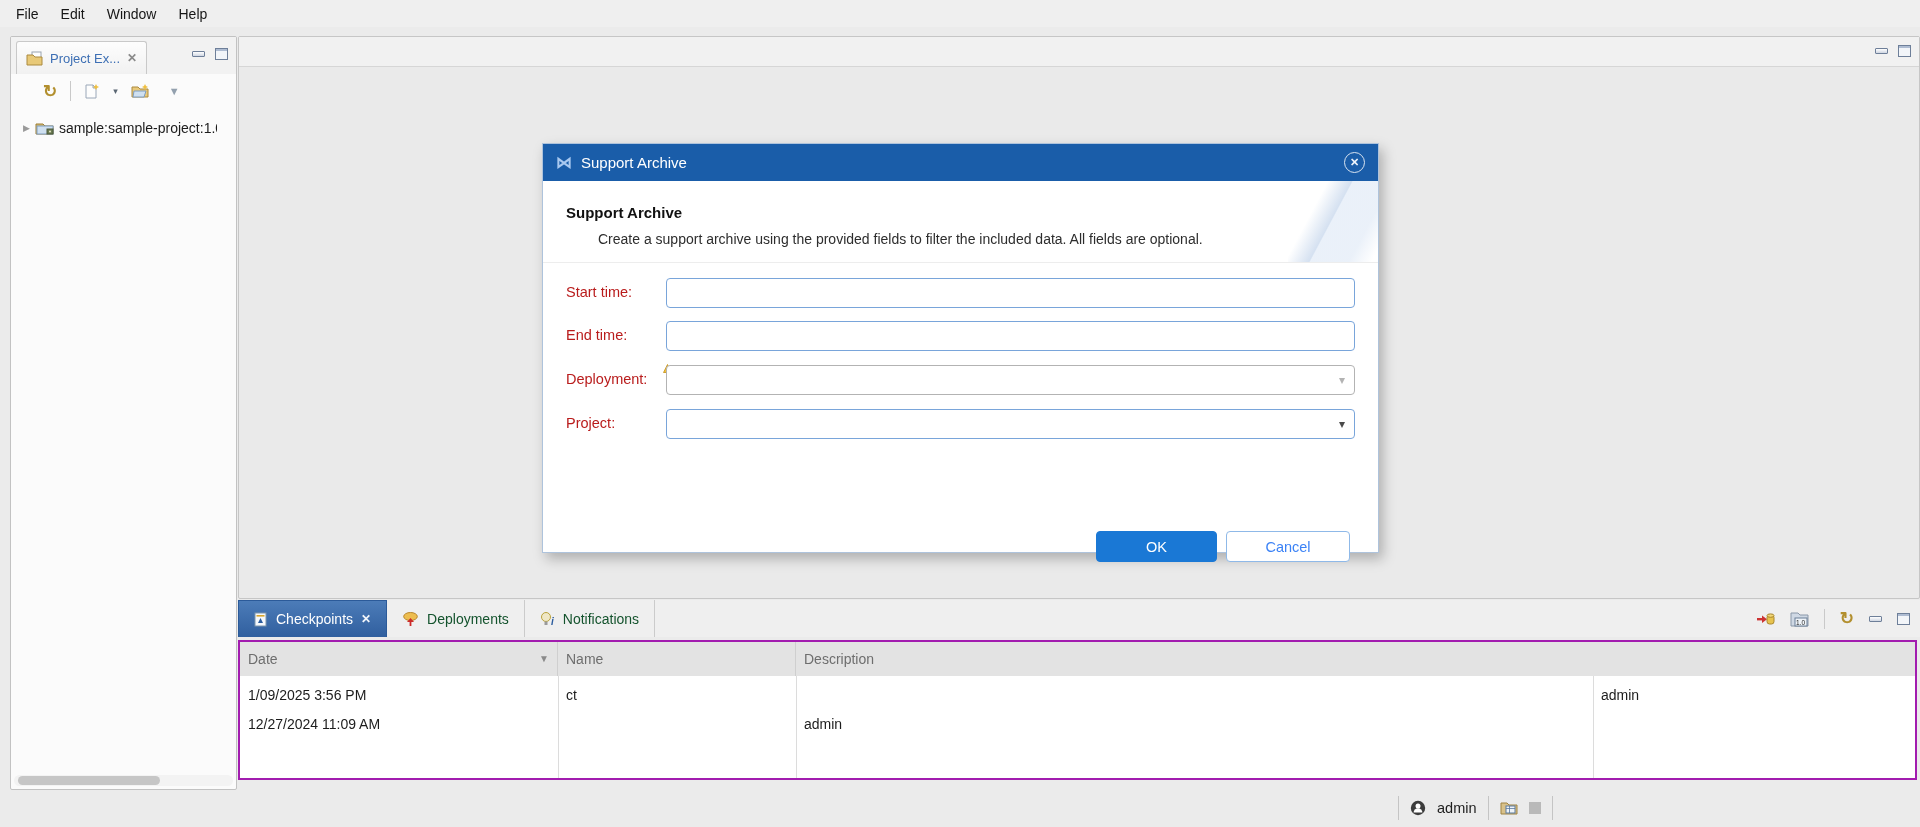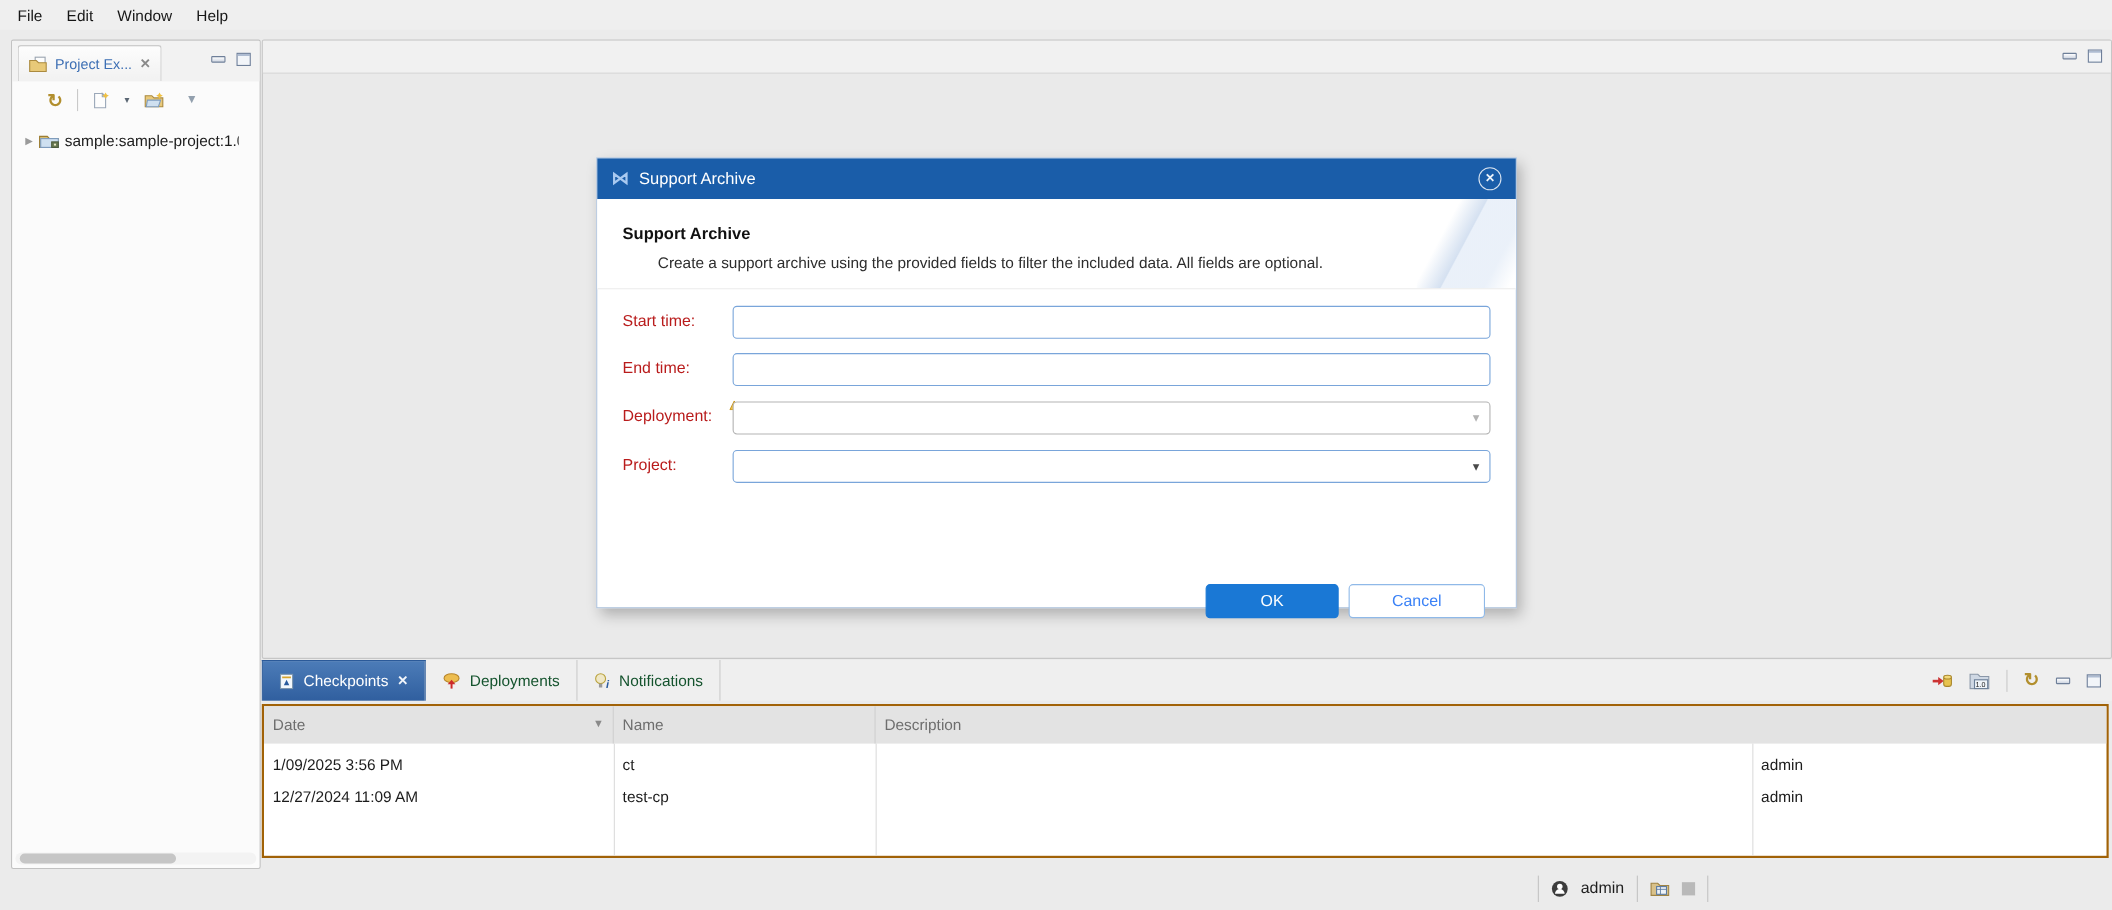--- a/index.html
+++ b/index.html
@@ -70,21 +70,21 @@
   .btn-cancel{left:683px;width:124px;background:#fff;border:1px solid #8fb9e8;color:#3b82f6;}
 
   
   .bottom-panel{position:absolute;left:238px;top:600px;width:1682px;height:188px;}
   .panel-tabbar{position:absolute;left:0;top:0;right:0;height:37px;display:flex;align-items:stretch;background:#efefef;}
   .panel-tab{display:flex;align-items:center;gap:8px;padding:0 15px;font-size:14px;color:#14532d;}
   .panel-tab.inactive{border-right:1px solid #cbcbcb;}
   .panel-tab.active{background:linear-gradient(#4c7cb8,#305f9f);color:#fff;border:1px solid #2b5a99;border-bottom:none;box-sizing:border-box;}
   .panel-tab.active .tab-close{color:#f2f6fb;}
   .panel-toolbar{margin-left:auto;display:flex;align-items:center;gap:15px;padding-right:10px;}
-  .cp-table{position:absolute;left:0;top:40px;width:1679px;height:140px;border:2px solid #a16207;
+  .cp-table{position:absolute;left:0;top:40px;width:1679px;height:140px;border:2px solid #a21caf;
             background:#fff;box-sizing:border-box;overflow:hidden;}
   .tbl-header{display:grid;grid-template-columns:318px 238px 797px 1fr;height:34px;background:#e3e3e3;}
   .th{position:relative;padding-left:8px;line-height:34px;font-size:14px;color:#6e6e6e;border-right:1px solid #cfcfcf;overflow:hidden;}
   .th:last-child{border-right:none;}
   .sort-arrow{position:absolute;right:8px;top:0;font-size:10px;color:#8a8a8a;}
   .tbl-body{padding-top:5px;position:relative;}
   .tr{display:grid;grid-template-columns:318px 238px 797px 1fr;height:29px;}
   .td{padding-left:8px;line-height:29px;font-size:14px;color:#1c1c1c;overflow:hidden;white-space:nowrap;}
   .vline{position:absolute;top:34px;bottom:0;width:1px;background:#dcdcdc;}
 
@@ -296,21 +296,20 @@
       </div>
       <div class="tbl-body">
         <div class="tr">
           <div class="td">1/09/2025 3:56 PM</div>
           <div class="td">ct</div>
           <div class="td"></div>
           <div class="td">admin</div>
         </div>
         <div class="tr">
           <div class="td">12/27/2024 11:09 AM</div>
-          <div class="td">test-cp</div>
           <div class="td"></div>
           <div class="td">admin</div>
         </div>
       </div>
     </div>
   </div>
 
   <div class="statusbar">
     <div class="status-group">
       <span class="st-sep"></span>

